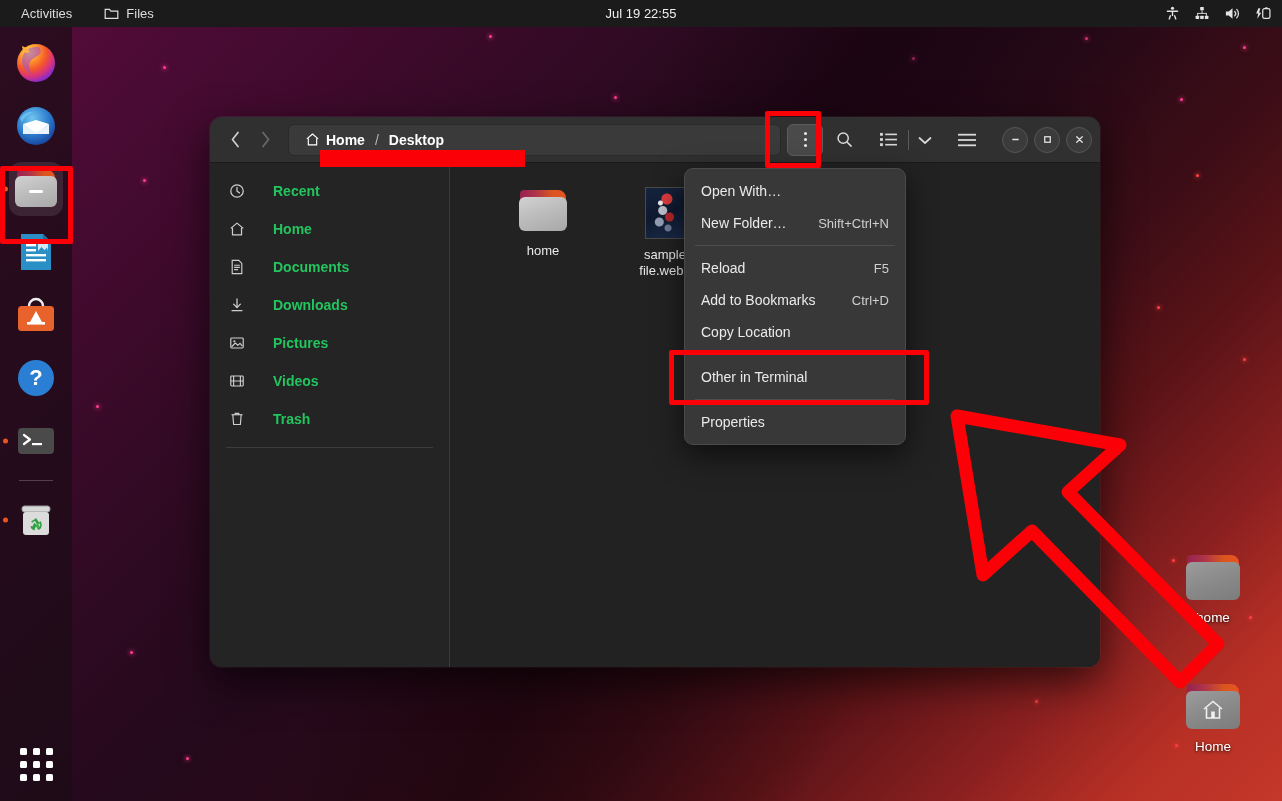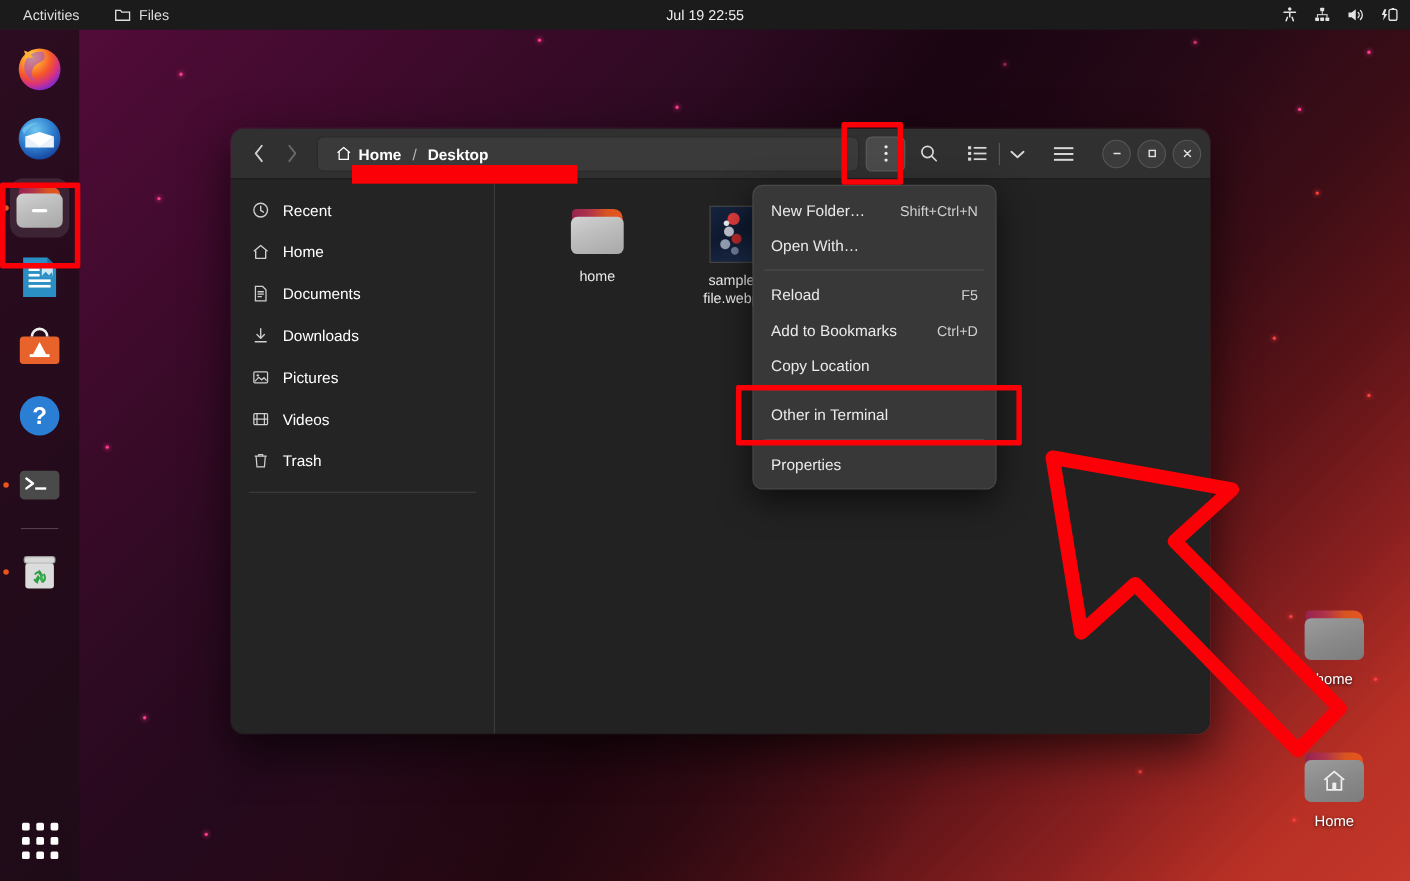--- a/index.html
+++ b/index.html
@@ -185,24 +185,24 @@
   }
 
   #wbody { flex: 1 1 auto; display: flex; min-height: 0; }
   #sidebar {
     width: 240px; flex: 0 0 240px;
     background: #242424;
     border-right: 1px solid #3b3b3b;
     padding-top: 9px;
   }
   .side-item {
-    display: flex; align-items: center; gap: 12px;
+    display: flex; align-items: center; gap: 28px;
     height: 38px; margin: 0 8px;
     padding: 0 10px; border-radius: 6px;
-    color: #ffffff; font-size: 14px;
+    color: #22c55e; font-size: 14px; font-weight: bold;
   }
   .side-item .sico { width: 17px; height: 17px; flex: 0 0 17px; display:flex; align-items:center; justify-content:center; color:#cfcfcf; }
   .side-divider { height: 1px; background: #3d3d3d; margin: 9px 16px; }
 
   #content {
     flex: 1 1 auto;
     background: #222222;
     padding: 18px 0 0 18px;
     display: flex; flex-wrap: wrap;
     align-content: flex-start;
@@ -670,26 +670,26 @@
       <div class="file-item" style="margin-left:18px;">
         <div class="webp-thumb"></div>
         <div>sample file.webp</div>
       </div>
     </div>
   </div>
 </div>
 
 <div id="popup-menu">
   <div class="menu-item">
+    <span>Open With…</span>
+    <span class="accel"></span>
+  </div>
+  <div class="menu-item">
     <span>New Folder…</span>
     <span class="accel">Shift+Ctrl+N</span>
-  </div>
-  <div class="menu-item">
-    <span>Open With…</span>
-    <span class="accel"></span>
   </div>
 
   <div class="menu-sep"></div>
 
   <div class="menu-item">
     <span>Reload</span>
     <span class="accel">F5</span>
   </div>
   <div class="menu-item">
     <span>Add to Bookmarks</span>

